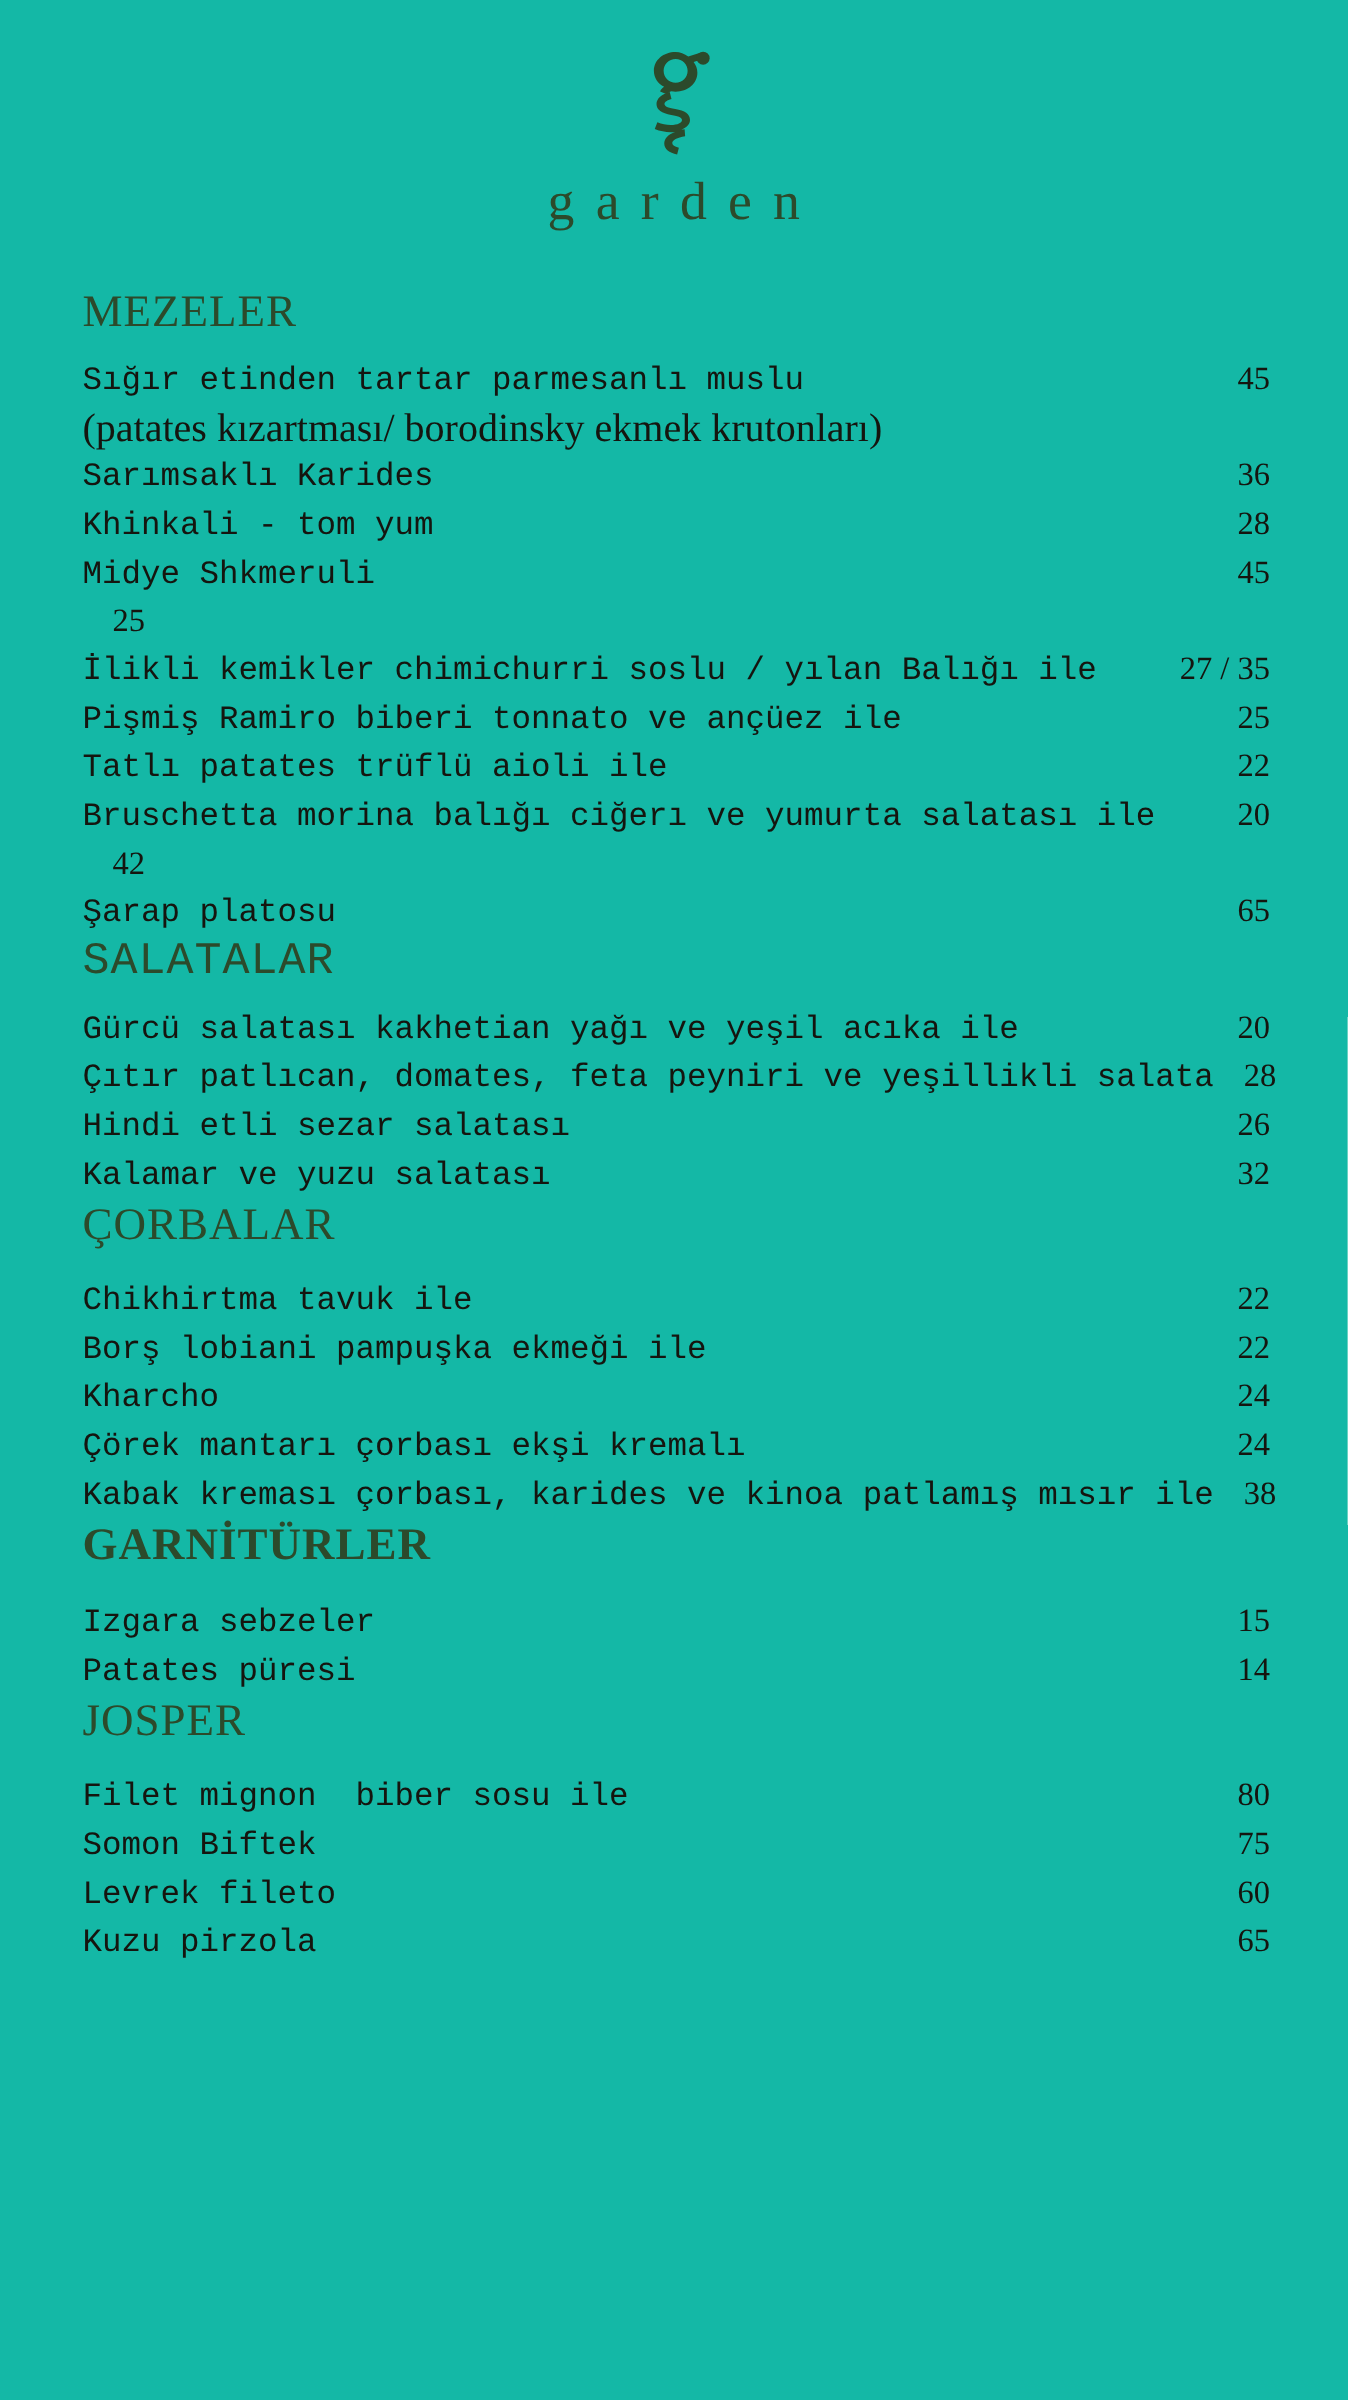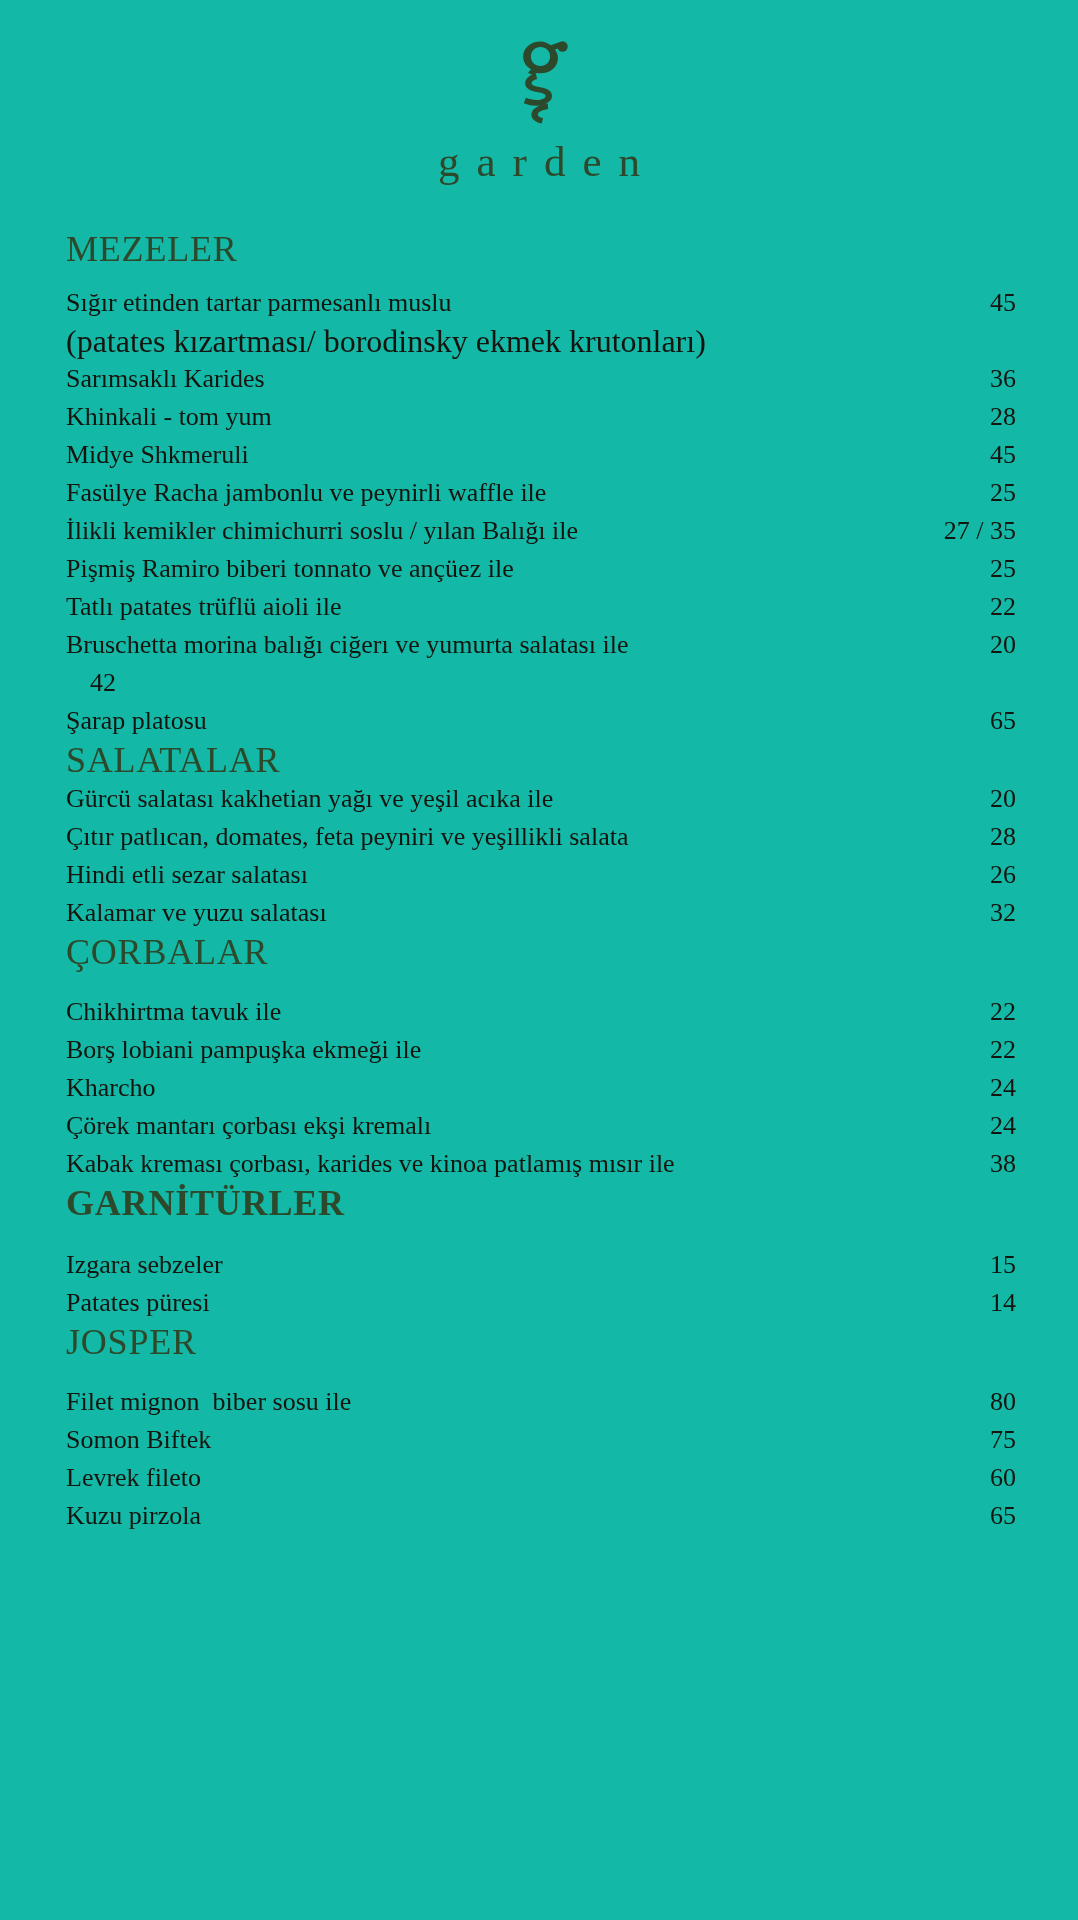--- a/index.html
+++ b/index.html
@@ -78,41 +78,42 @@
     align-items: baseline;
     justify-content: space-between;
     font-size: 26px;
     line-height: 38px;
     color: #15150f;
     white-space: pre;
   }
   .item-name {
     flex: 0 1 auto;
     white-space: pre;
+    font-family: Liberation Mono, monospace;
   }
   .item-price {
     flex: 0 0 auto;
     text-align: right;
     padding-left: 24px;
     white-space: pre;
     font-variant-numeric: lining-nums;
   }
   .item-sub {
     font-size: 32px;
     line-height: 38px;
     color: #15150f;
     white-space: pre;
   }
 
   
   .sec-mezeler   { margin-top: 44px; }
   .sec-mezeler   .section-title { margin-bottom: 14px; }
 
   .sec-salatalar { margin-top: 46px; }
-  .sec-salatalar .section-title { margin-bottom: 0; }
+  .sec-salatalar .section-title { margin-bottom: 14px; font-family: Liberation Mono, monospace; }
 
   .sec-corbalar  { margin-top: 45px; }
   .sec-corbalar  .section-title { margin-bottom: 21px; }
 
   .sec-garniturler { margin-top: 47px; }
   .sec-garniturler .section-title { margin-bottom: 22px; font-weight: bold; }
 
   .sec-josper    { margin-top: 46px; }
   .sec-josper    .section-title { margin-bottom: 21px; }
 </style>
@@ -153,21 +154,20 @@
         </li>
         <li class="item">
           <span class="item-name">Khinkali - tom yum</span>
           <span class="item-price">28</span>
         </li>
         <li class="item">
           <span class="item-name">Midye Shkmeruli</span>
           <span class="item-price">45</span>
         </li>
         <li class="item">
-          <span class="item-name">Fasülye Racha jambonlu ve peynirli waffle ile</span>
           <span class="item-price">25</span>
         </li>
         <li class="item">
           <span class="item-name">İlikli kemikler chimichurri soslu / yılan Balığı ile</span>
           <span class="item-price">27 / 35</span>
         </li>
         <li class="item">
           <span class="item-name">Pişmiş Ramiro biberi tonnato ve ançüez ile</span>
           <span class="item-price">25</span>
         </li>

